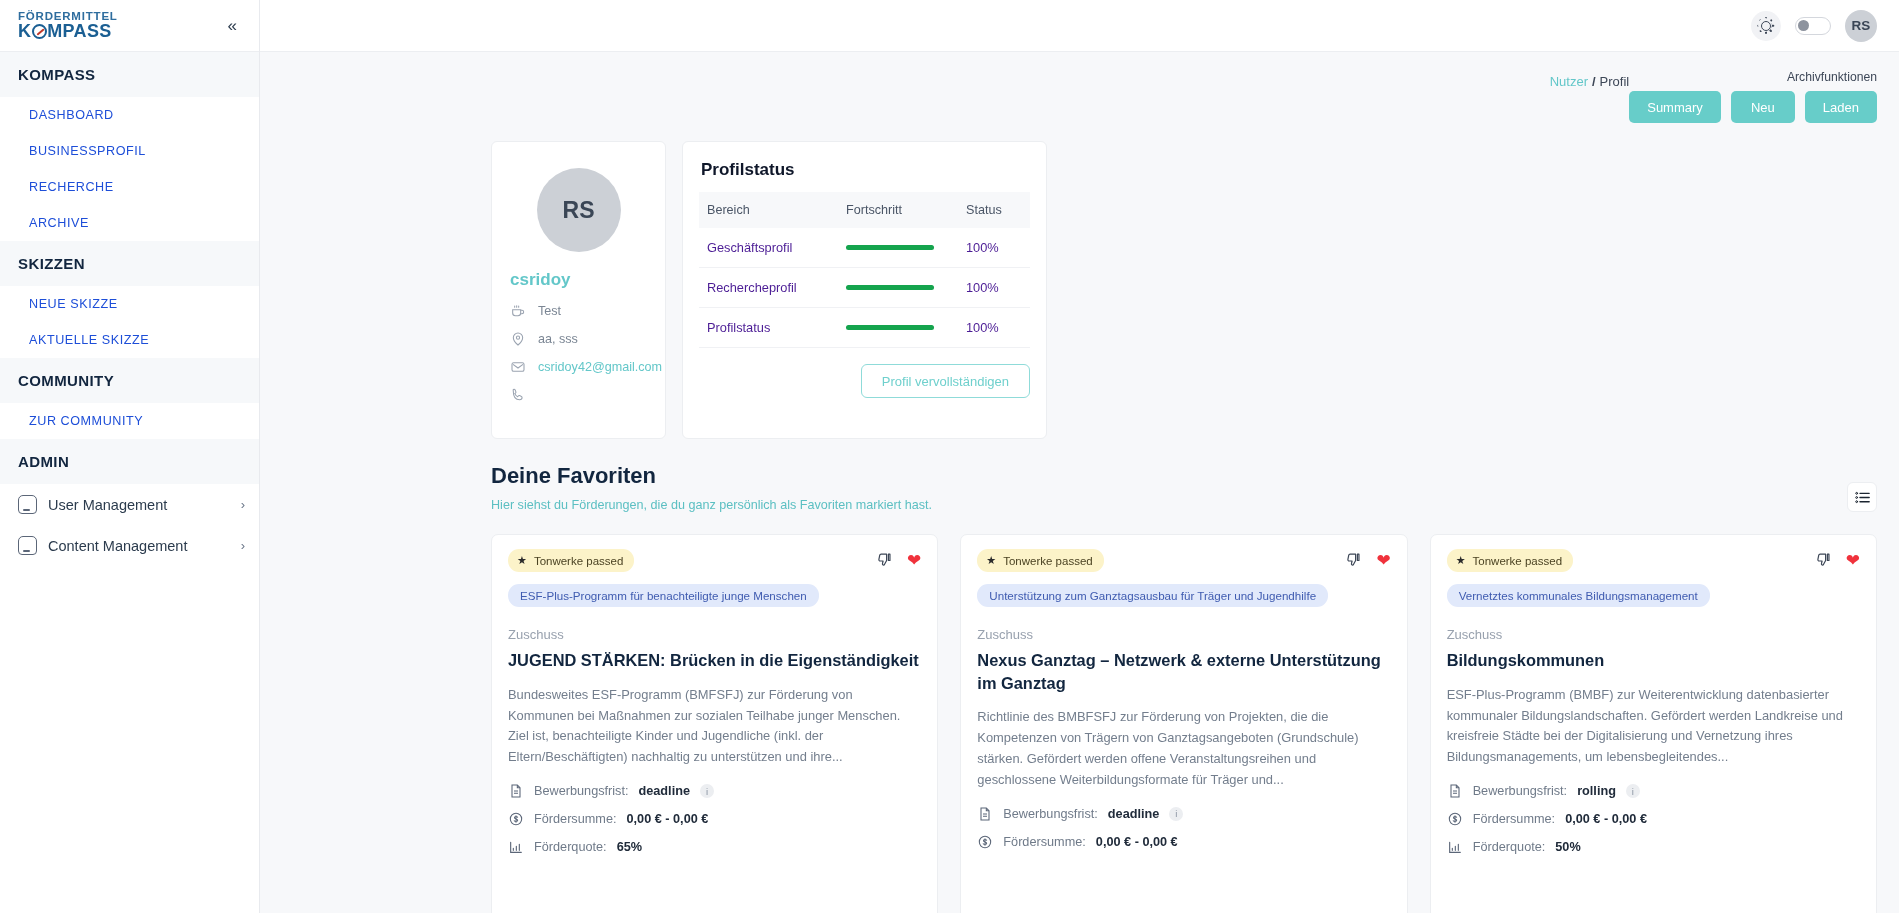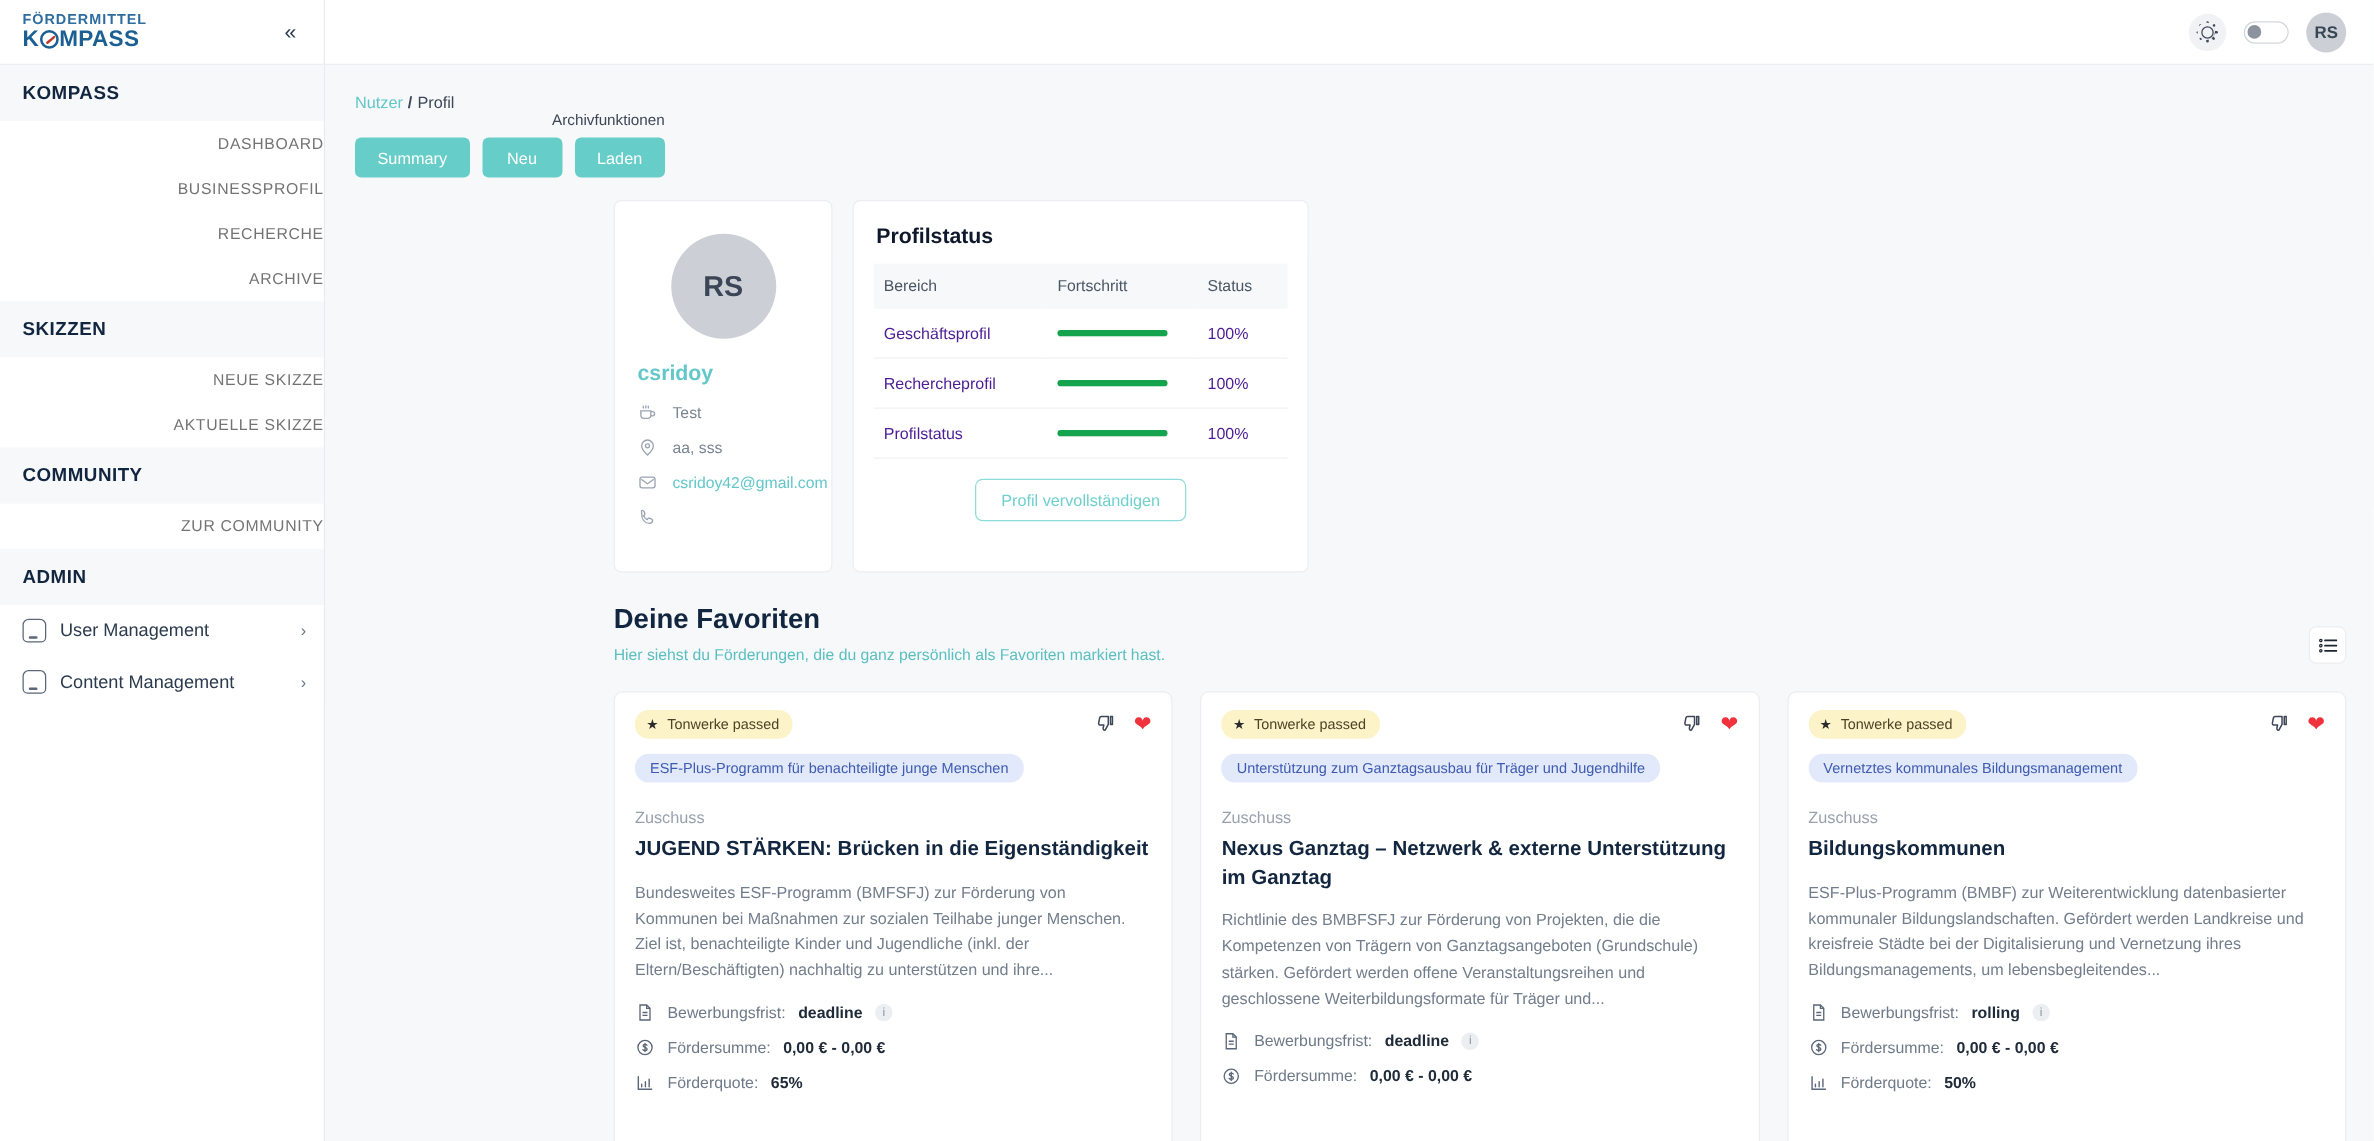--- a/index.html
+++ b/index.html
@@ -48,23 +48,22 @@
     line-height: 1; padding: 4px 6px; user-select: none;
   }
   .nav { flex: 1; overflow: hidden; }
   .nav-section {
     background: #f6f8fa; padding: 14px 0 14px 18px;
     font-size: 15px; font-weight: bold; color: #12263f;
     letter-spacing: .4px;
   }
   .nav-item {
     padding: 11px 0 11px 29px; font-size: 12.6px;
-    color: #737373; letter-spacing: .55px; cursor: pointer;
+    color: #1d4ed8; letter-spacing: .55px; cursor: pointer;
     background: #fff;
-    text-align: right;
   }
   .nav-admin-item {
     display: flex; align-items: center; gap: 11px;
     padding: 11px 14px 11px 18px; cursor: pointer;
     font-size: 14.5px; color: #2b3b4d; background: #fff;
   }
   .nav-admin-item .label { flex: 1; }
   .nav-admin-item .chev { color: #6b7789; font-size: 13px; }
   .ic-box {
     width: 19px; height: 19px; flex: 0 0 19px;
@@ -126,23 +125,22 @@
   .avatar-sm {
     width: 32px; height: 32px; border-radius: 50%; background: #ccd0d6;
     color: #3a4656; font-size: 13.5px; font-weight: bold;
     display: flex; align-items: center; justify-content: center;
     cursor: pointer;
   }
 
   .content { flex: 1; overflow: hidden; position: relative; padding: 0 0 0 0; }
 
   .crumb-row {
-    display: flex; align-items: flex-start; justify-content: center;
+    display: flex; align-items: flex-start; justify-content: flex-end;
     padding: 18px 22px 0 24px;
-    flex-direction: column;
   }
   .crumb { font-size: 13px; color: #3d4757; padding-top: 4px; }
   .crumb a { color: #63c7c9; text-decoration: none; cursor: pointer; }
   .crumb .sep { color: #3d4757; font-weight: bold; margin: 0 4px; }
 
   .archive-box { text-align: right; }
   .archive-title { font-size: 12.2px; color: #3d4757; margin-bottom: 7px; }
   .archive-btns { display: flex; gap: 10px; }
   .btn-teal {
     background: #67cdc9; color: #ffffff; border: none;
@@ -189,21 +187,21 @@
   }
   table.st th:nth-child(2), table.st td:nth-child(2) { text-align: left; width: 120px; }
   table.st th:nth-child(3), table.st td:nth-child(3) { text-align: left; width: 72px; }
   table.st td {
     padding: 12px 8px; font-size: 12.8px; color: #4c1d95;
     border-bottom: 1px solid #f0f1f4;
   }
   .bar-track { width: 88px; height: 5px; border-radius: 3px; background: #e7e9ec; }
   .bar-fill { height: 5px; border-radius: 3px; background: #14a44d; }
   .pct { color: #2fbf71; font-size: 12.6px; }
-  .complete-wrap { display: flex; justify-content: center; padding: 16px 0 2px 0; }
+  .complete-wrap { display: flex; justify-content: flex-end; padding: 16px 0 2px 0; }
   .btn-outline {
     border: 1px solid #8fdbd9; color: #6fd0cd; background: #fff;
     border-radius: 6px; height: 34px; padding: 0 20px;
     font-size: 13px; font-family: inherit; cursor: pointer;
   }
 
   .fav-head {
     display: flex; align-items: flex-end; justify-content: space-between;
     padding: 24px 22px 0 231px;
     gap: 20px;

